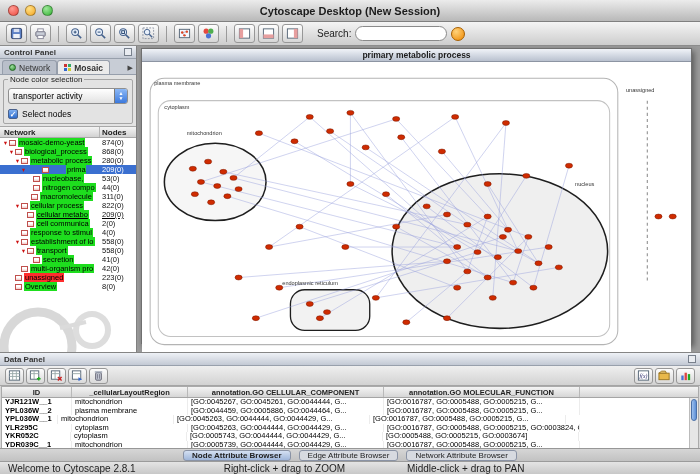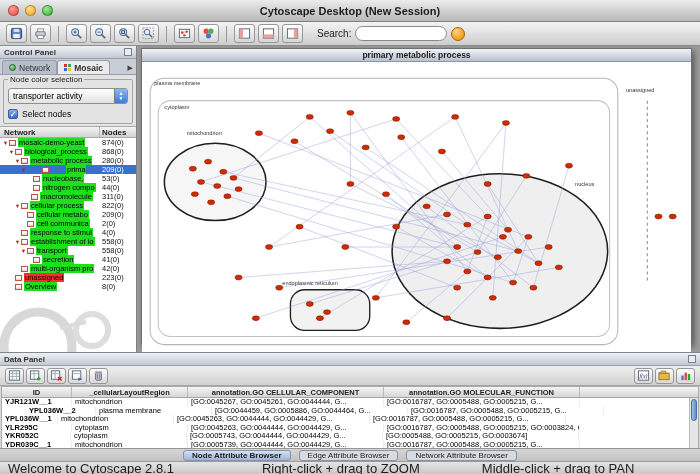--- a/index.html
+++ b/index.html
@@ -22,21 +22,21 @@
   .tbtn{width:21px;height:19px;border:1px solid #979797;border-radius:3px;background:linear-gradient(#fefefe,#d6d6d6);display:flex;align-items:center;justify-content:center;padding:0;cursor:default}
   .tsep{width:1px;height:16px;background:#9a9a9a;margin:0 4px}
   .search-label{font-size:10px;color:#222;margin-left:14px;margin-right:4px}
   .search-input{width:92px;height:15px;border:1px solid #8a8a8a;border-radius:8px;font-size:9px;padding:0 7px;background:#fff;font-family:"Liberation Sans",sans-serif}
   .search-go{width:14px;height:14px;margin-left:4px;border-radius:50%;background:radial-gradient(circle at 35% 30%,#ffd27a,#ef8800);border:1px solid #a85f00}
 
   
   .main{position:absolute;top:46px;left:0;right:0;height:306px;display:flex}
   .datapanel{position:absolute;top:352px;left:0;right:0;height:96px;border-top:1px solid #858585;background:#d8d8d8;display:flex;flex-direction:column}
   .bottom-tabs{position:absolute;top:448px;left:0;right:0;height:13px;background:linear-gradient(#d6d6d6,#c2c2c2);border-top:1px solid #979797;display:flex;justify-content:center;align-items:center;gap:8px}
-  .statusbar{position:absolute;bottom:0;left:0;right:0;height:13px;background:linear-gradient(#e4e4e4,#c8c8c8);border-top:1px solid #9b9b9b;font-size:13px;display:flex;align-items:center;color:#1e1e1e}
+  .statusbar{position:absolute;bottom:0;left:0;right:0;height:13px;background:linear-gradient(#e4e4e4,#c8c8c8);border-top:1px solid #9b9b9b;font-size:10px;display:flex;align-items:center;color:#1e1e1e}
 
   
   .control{width:137px;min-width:137px;background:#e3e3e3;border-right:1px solid #808080;display:flex;flex-direction:column;position:relative;overflow:hidden}
   .panel-header{height:13px;background:linear-gradient(#eef1f6,#c3c9d4);border-bottom:1px solid #98a0ac;font-size:8px;font-weight:bold;color:#333;display:flex;align-items:center;justify-content:space-between;padding:0 4px;flex:0 0 13px}
   .pbox{width:8px;height:8px;border:1px solid #78808c;background:#e9ecf1}
   .cp-tabs{height:16px;flex:0 0 16px;display:flex;align-items:flex-end;background:#c8cdd6;border-bottom:1px solid #969eab;padding-left:2px}
   .cp-tab{height:14px;padding:0 6px;font-size:8.5px;display:flex;align-items:center;gap:3px;border:1px solid #969eab;border-bottom:none;border-radius:3px 3px 0 0;background:#b9bfca;color:#333;cursor:default}
   .cp-tab.sel{background:#ebebeb;font-weight:bold}
   .tabdot{width:7px;height:7px;border-radius:50%;background:radial-gradient(circle at 35% 30%,#9fe09f,#2f8f2f);border:1px solid #226622;display:inline-block}
   .tabgrid{width:7px;height:7px;display:inline-block;background:
@@ -277,21 +277,21 @@
             <span class="ticon"></span>
             <span class="tlabel green">macromolecule</span>
             <span class="tcount">311(0)</span>
           </div>
           <div class="trow" style="padding-left: 14px;">
             <span class="arrow">▼</span>
             <span class="ticon"></span>
             <span class="tlabel green">cellular process</span>
             <span class="tcount">822(0)</span>
           </div>
-          <div class="trow" style="padding-left: 20px;">
+          <div class="trow" style="padding-left: 20px; text-decoration: underline;">
             <span class="arrow"></span>
             <span class="ticon"></span>
             <span class="tlabel green">cellular metabo</span>
             <span class="tcount">209(0)</span>
           </div>
           <div class="trow" style="padding-left: 20px;">
             <span class="arrow"></span>
             <span class="ticon"></span>
             <span class="tlabel green">cell communica</span>
             <span class="tcount">2(0)</span>
@@ -553,21 +553,21 @@
           <div style="width: 196px;">annotation.GO MOLECULAR_FUNCTION</div>
         </div>
       <div id="dt-body">
           <div class="dt-row">
             <div style="width: 70px;">YJR121W__1</div>
             <div style="width: 116px;">mitochondrion</div>
             <div style="width: 196px;">[GO:0045267, GO:0045261, GO:0044444, G...</div>
             <div style="width: 196px;">[GO:0016787, GO:0005488, GO:0005215, G...</div>
           </div>
           <div class="dt-row">
-            <div style="width: 70px; margin-left: 24px;">YPL036W__2</div>
+            <div style="width: 70px;">YPL036W__2</div>
             <div style="width: 116px;">plasma membrane</div>
             <div style="width: 196px;">[GO:0044459, GO:0005886, GO:0044464, G...</div>
             <div style="width: 196px;">[GO:0016787, GO:0005488, GO:0005215, G...</div>
           </div>
           <div class="dt-row">
             <div style="width: 56px;">YPL036W__1</div>
             <div style="width: 116px;">mitochondrion</div>
             <div style="width: 196px;">[GO:0045263, GO:0044444, GO:0044429, G...</div>
             <div style="width: 196px;">[GO:0016787, GO:0005488, GO:0005215, G...</div>
           </div>

